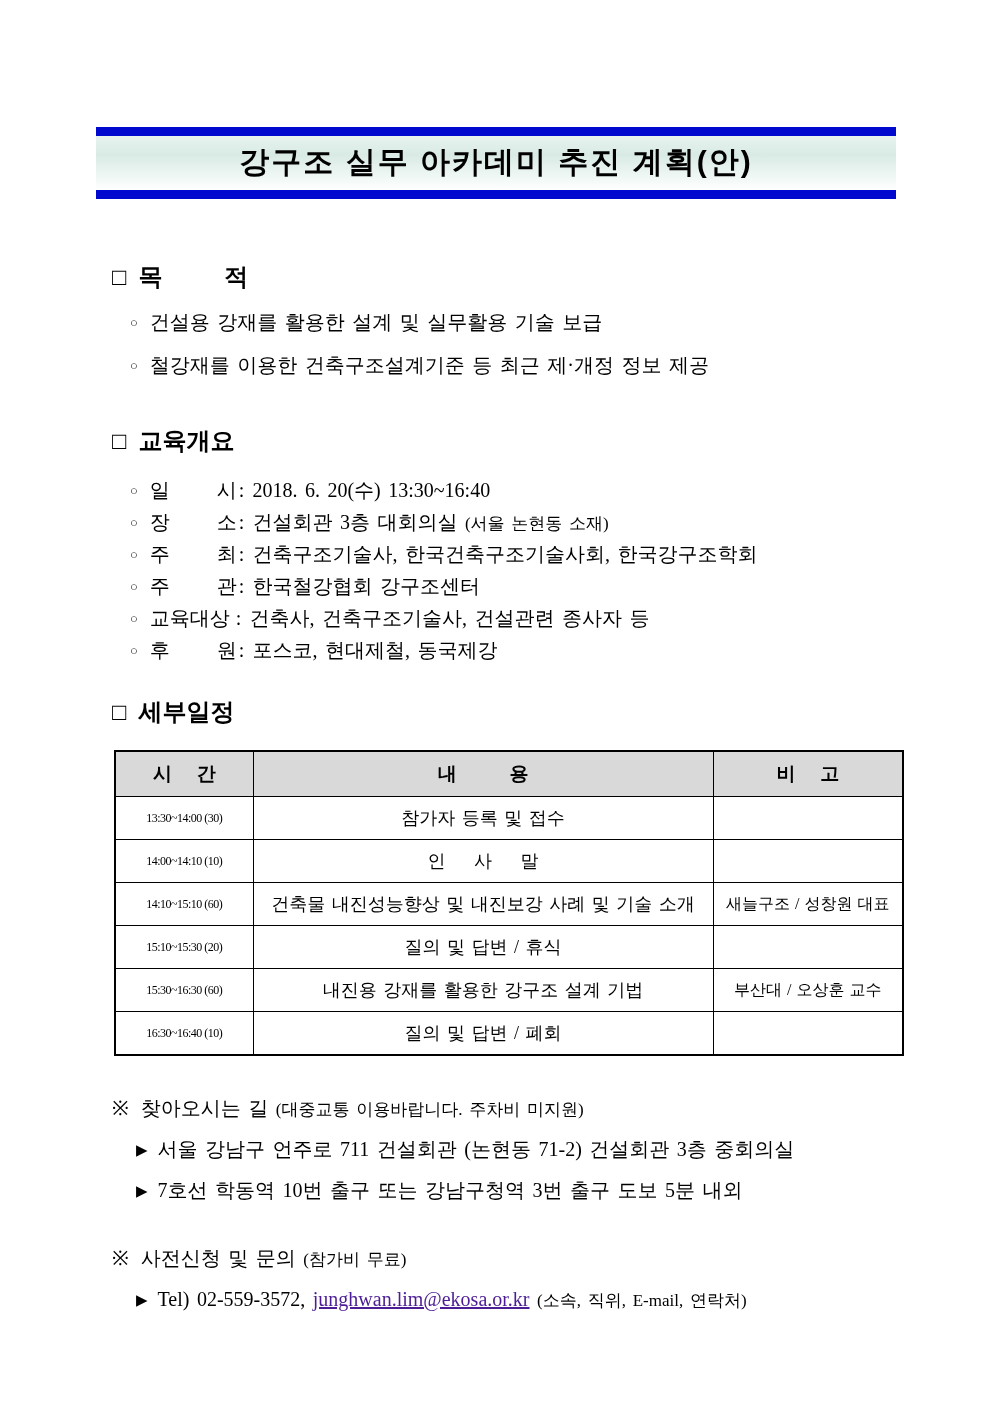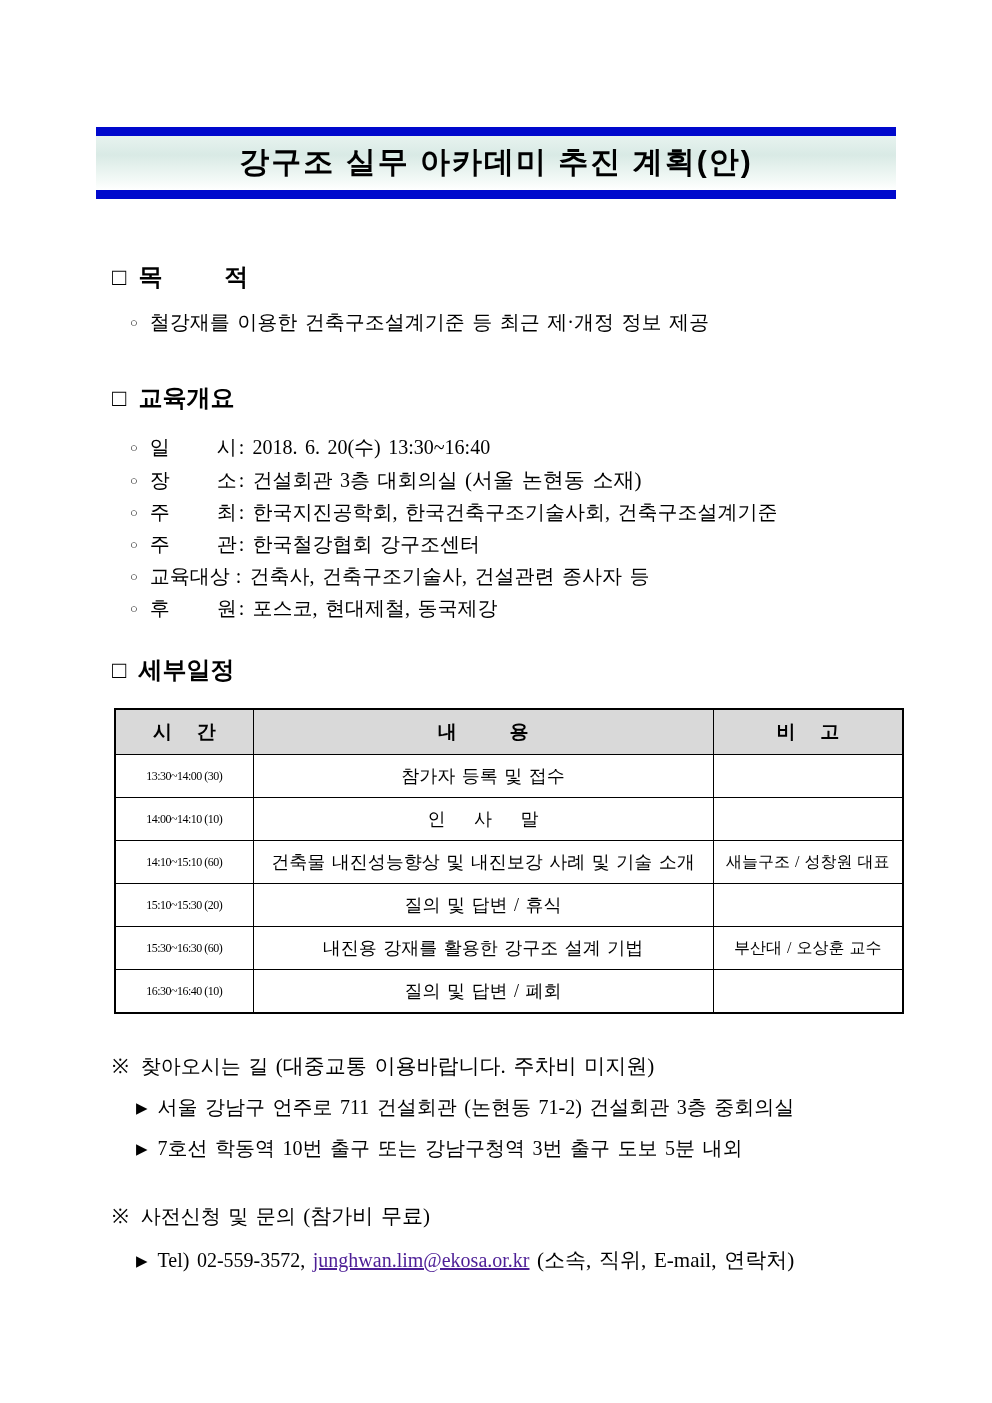--- a/index.html
+++ b/index.html
@@ -32,21 +32,21 @@
   .spread-head { word-spacing: 55px; }
 
   
   .bullet, .ov-item, .dir-item, .app-contact { font-size: 20px; word-spacing: 2.5px; }
   .bullet { margin: 16px 0 0 18px; }
   .o-bullet { font-size: 13px; margin-right: 12px; vertical-align: 2px; }
   .ov-list { margin-top: 20px; }
   .ov-item { margin: 5px 0 0 18px; }
   .ov-label { display: inline-block; min-width: 84px; word-spacing: 42px; }
   .ov-colon { margin: 0 8px 0 2px; }
-  .small-note { font-size: 21px; }
+  .small-note { font-size: 17px; }
 
   
   .sched-table {
     border-collapse: collapse; margin: 22px 0 0 2px;
     border: 2px solid #000; table-layout: fixed; width: 788px;
   }
   .sched-table th, .sched-table td { border: 1px solid #000; padding: 0 4px; }
   .sched-table th {
     background: #d9d9d9; height: 44px; font-size: 19px; font-weight: bold;
     text-align: center;
@@ -88,39 +88,42 @@
     <div class="banner-bar"></div>
   </div>
 
   <div class="section mt-purpose">
     <div class="sec-head">
       <span class="sq">□</span>
       <span class="spread-head">목 적</span>
     </div>
     <div class="mt-bullets">
       <div class="bullet">
+        <span class="o-bullet">○</span><span>건설용 강재를 활용한 설계 및 실무활용 기술 보급</span>
+      </div>
+      <div class="bullet">
         <span class="o-bullet">○</span><span>철강재를 이용한 건축구조설계기준 등 최근 제·개정 정보 제공</span>
       </div>
     </div>
   </div>
 
   <div class="section mt-overview">
     <div class="sec-head">
       <span class="sq">□</span>
       <span>교육개요</span>
     </div>
     <div class="ov-list">
       <div class="ov-item">
         <span class="o-bullet">○</span><span class="ov-label">일 시</span><span class="ov-colon">:</span><span>2018. 6. 20(수) 13:30~16:40</span> <span class="small-note"></span>
       </div>
       <div class="ov-item">
         <span class="o-bullet">○</span><span class="ov-label">장 소</span><span class="ov-colon">:</span><span>건설회관 3층 대회의실</span> <span class="small-note">(서울 논현동 소재)</span>
       </div>
       <div class="ov-item">
-        <span class="o-bullet">○</span><span class="ov-label">주 최</span><span class="ov-colon">:</span><span>한국지진공학회, 한국건축구조기술사회, 건축구조설계기준</span> <span class="small-note"></span>
+        <span class="o-bullet">○</span><span class="ov-label">주 최</span><span class="ov-colon">:</span><span>건축구조기술사, 한국건축구조기술사회, 한국강구조학회</span> <span class="small-note"></span>
       </div>
       <div class="ov-item">
         <span class="o-bullet">○</span><span class="ov-label">주 관</span><span class="ov-colon">:</span><span>한국철강협회 강구조센터</span> <span class="small-note"></span>
       </div>
       <div class="ov-item">
         <span class="o-bullet">○</span><span class="ov-label">교육대상</span><span class="ov-colon">:</span><span>건축사, 건축구조기술사, 건설관련 종사자 등</span> <span class="small-note"></span>
       </div>
       <div class="ov-item">
         <span class="o-bullet">○</span><span class="ov-label">후 원</span><span class="ov-colon">:</span><span>포스코, 현대제철, 동국제강</span> <span class="small-note"></span>
       </div>

